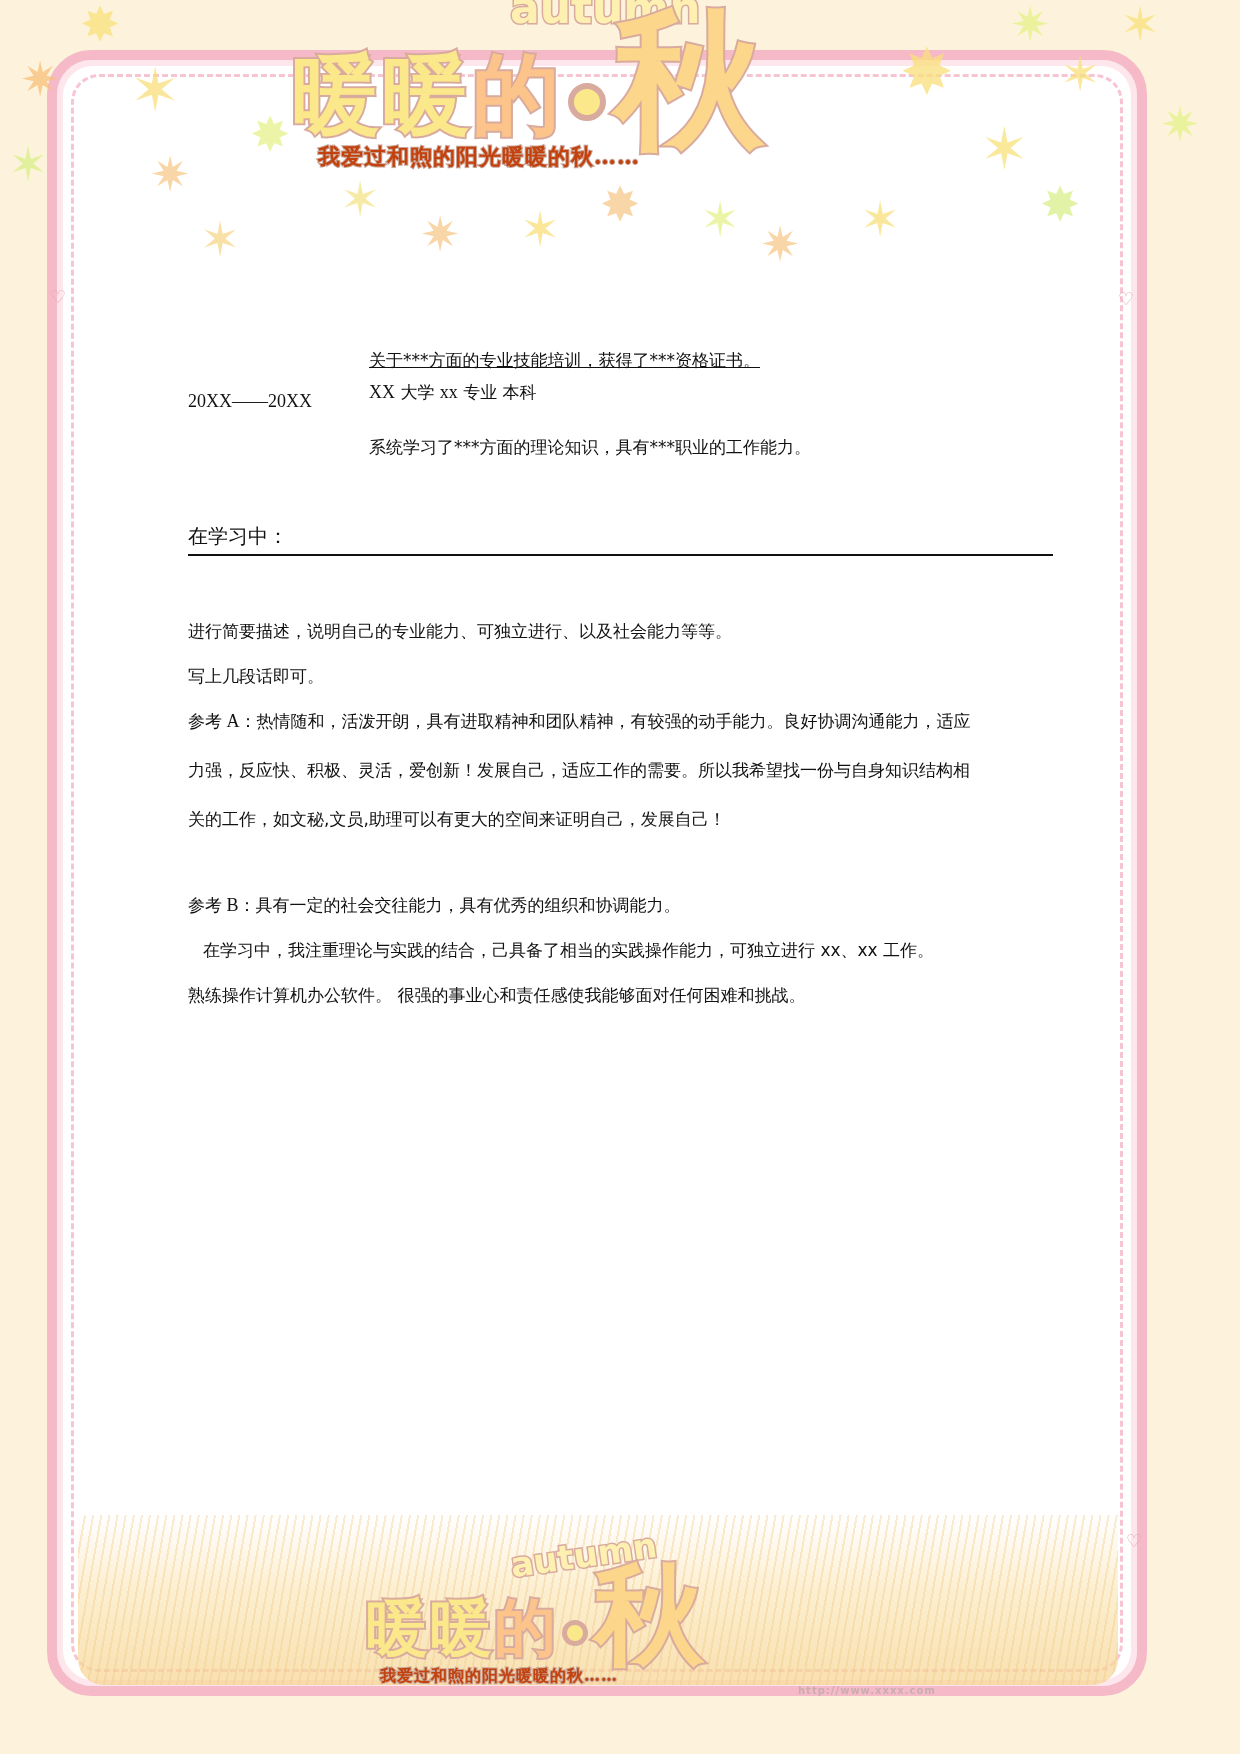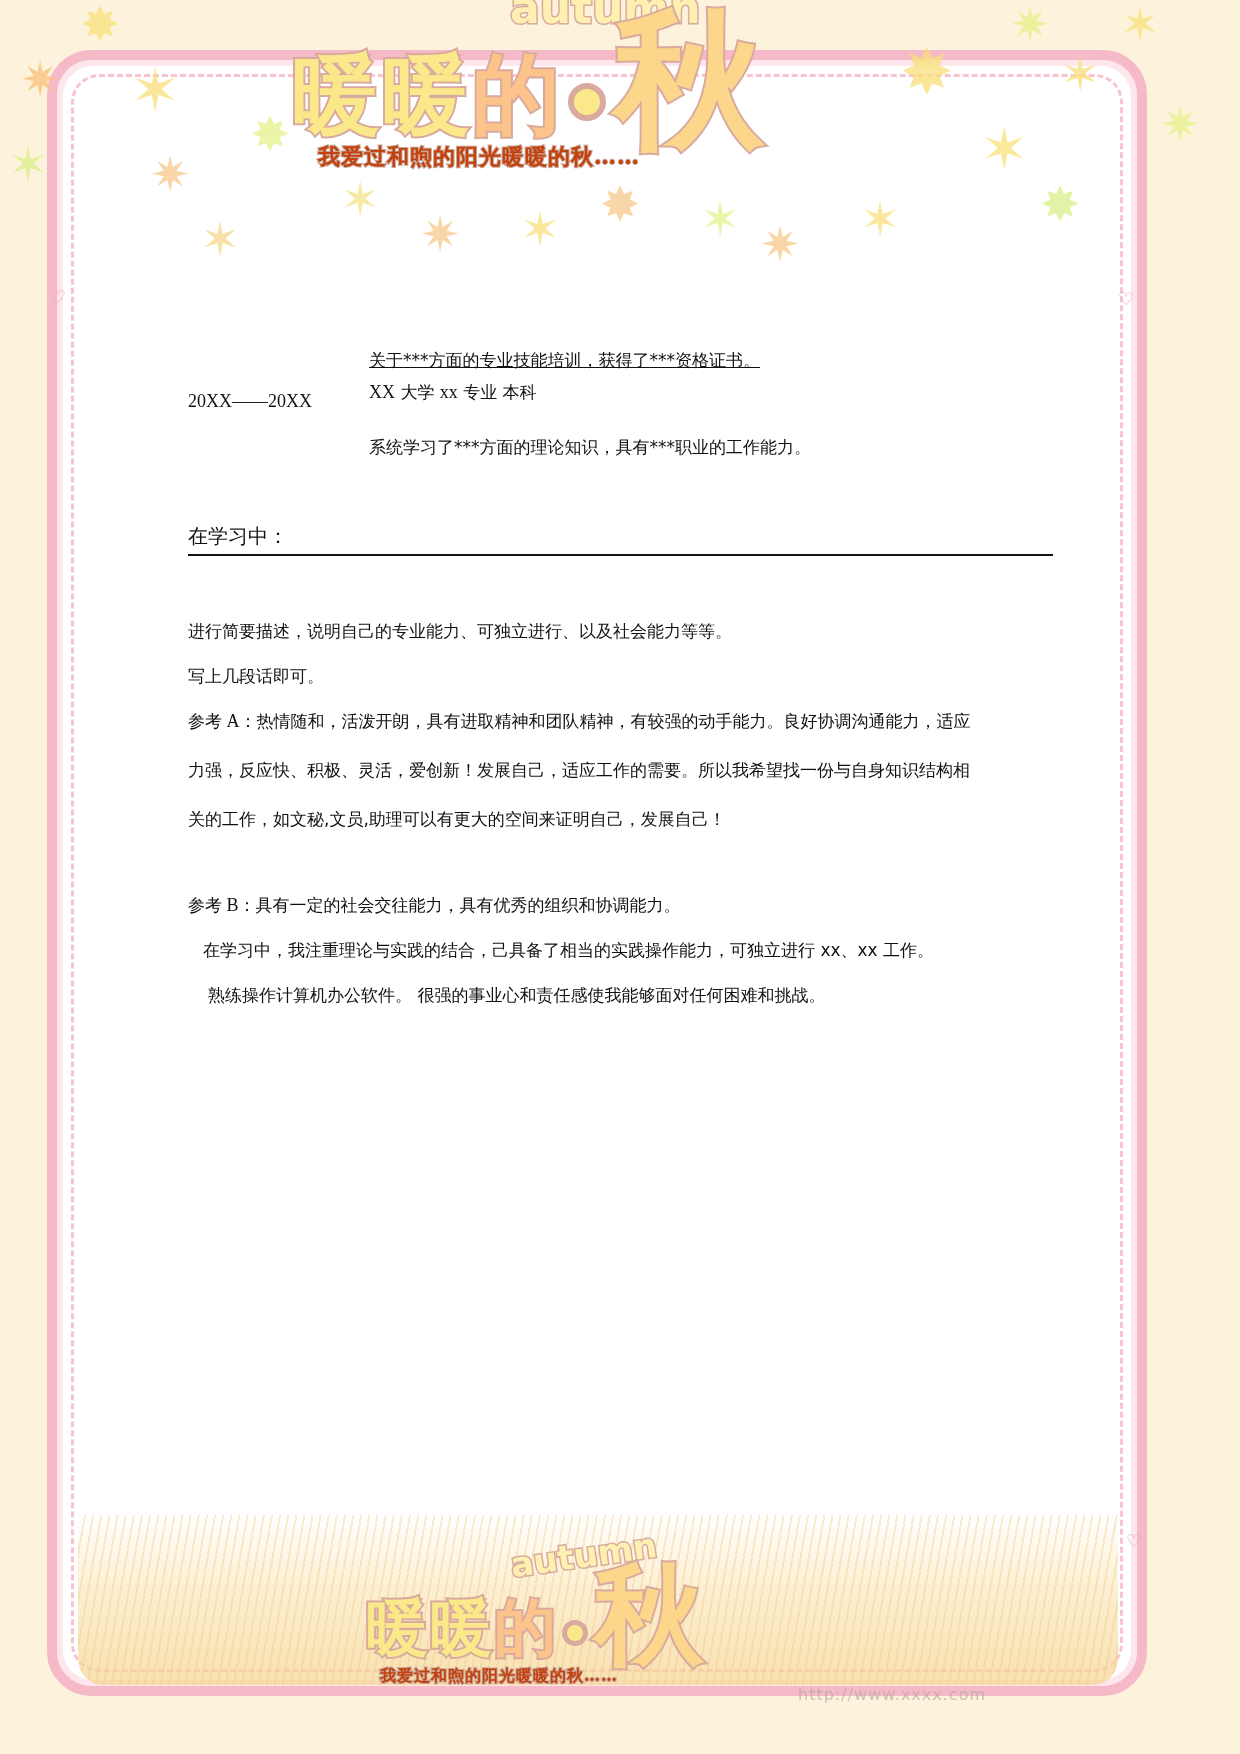--- a/index.html
+++ b/index.html
@@ -108,24 +108,25 @@
     left: 78px; top: 1515px;
     width: 1040px; height: 170px;
     background:
       repeating-linear-gradient(100deg, rgba(240,205,140,0.0) 0 6px, rgba(240,200,130,0.35) 6px 8px),
       linear-gradient(to bottom, rgba(255,255,255,0) 0%, rgba(250,225,170,0.55) 45%, rgba(246,214,150,0.75) 100%);
     border-radius: 0 0 26px 26px;
   }
   .watermark {
     position: absolute;
     left: 798px; top: 1685px;
-    font-size: 16px;
+    font-size: 10px;
     color: #b8a8a0;
     letter-spacing: 1px;
     opacity: 0.7;
+    font-weight: bold;
   }
   .edu-date {
     position: absolute;
     left: 188px;
     font-family: "Liberation Serif", serif;
     font-size: 18px;
     white-space: nowrap;
   }
   .edu-text {
     position: absolute;
@@ -244,15 +245,15 @@
     </div>
     <div class="para" style="top:758px;">力强，反应快、积极、灵活，爱创新！发展自己，适应工作的需要。所以我希望找一份与自身知识结构相</div>
     <div class="para" style="top:807px;">关的工作，如文秘,文员,助理可以有更大的空间来证明自己，发展自己！</div>
   </div>
 
   <div>
     <div class="para" style="top:893px;">
       <span>参考</span><span class="serif"> B</span><span>：具有一定的社会交往能力，具有优秀的组织和协调能力。</span>
     </div>
     <div class="para" style="top:938px;margin-left:15px;">在学习中，我注重理论与实践的结合，己具备了相当的实践操作能力，可独立进行 xx、xx 工作。</div>
-    <div class="para" style="top:983px;margin-left:20px;">熟练操作计算机办公软件。 很强的事业心和责任感使我能够面对任何困难和挑战。</div>
+    <div class="para" style="top:983px;">熟练操作计算机办公软件。 很强的事业心和责任感使我能够面对任何困难和挑战。</div>
   </div>
 </section>
 
 </body></html>

